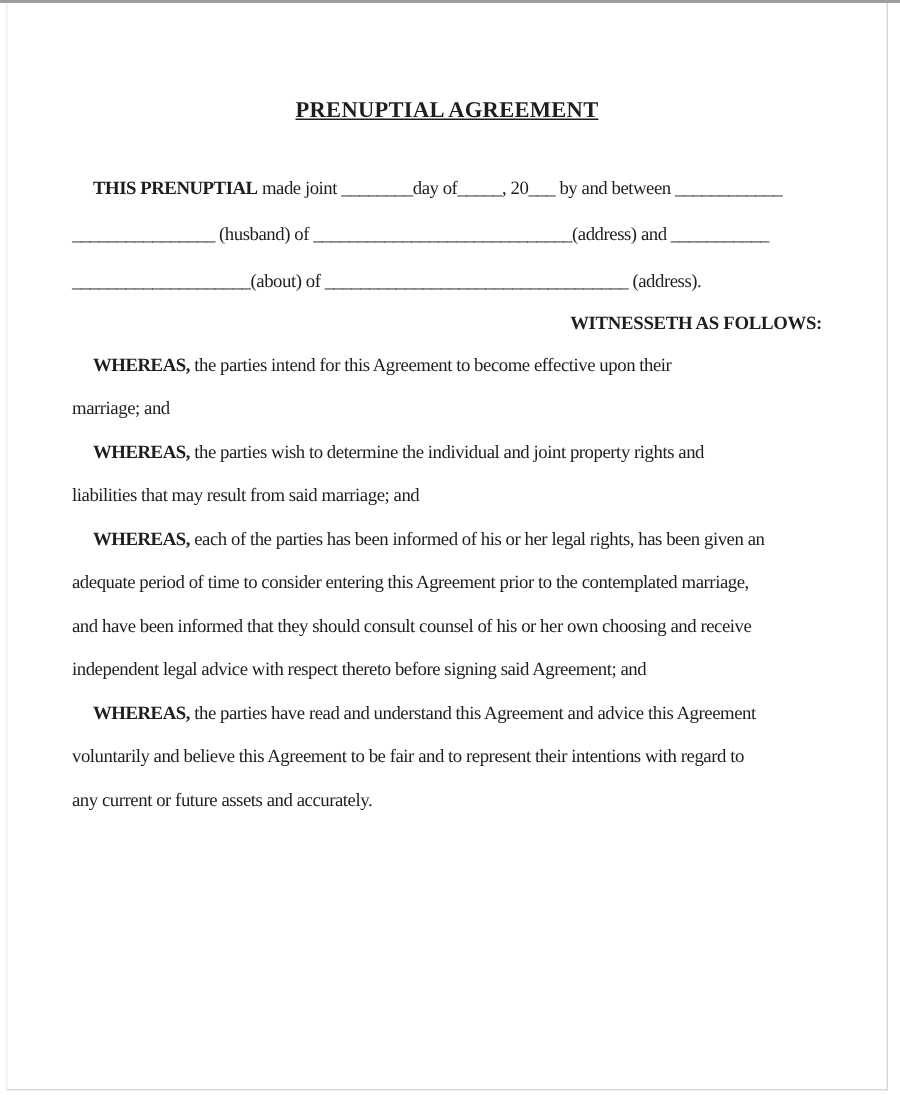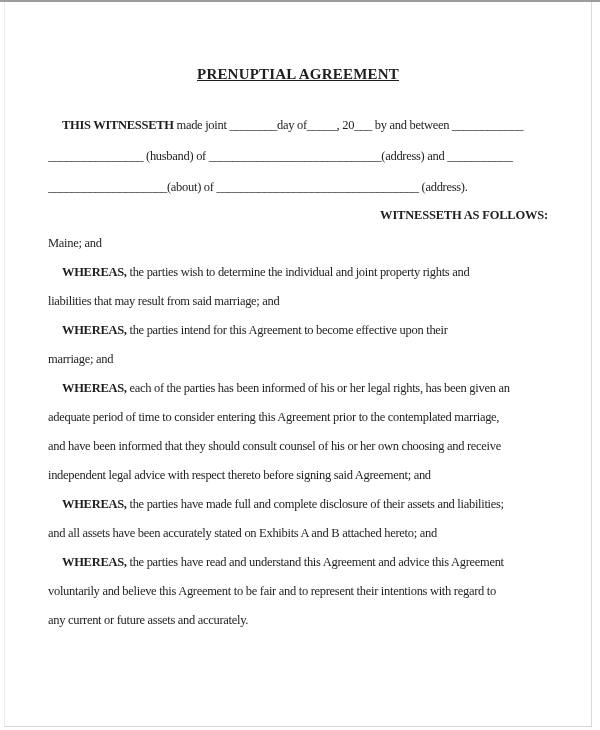--- a/index.html
+++ b/index.html
@@ -78,63 +78,56 @@
 
 <div class="top-edge"></div>
 
 <div class="page">
   <div class="content">
 
     <h1 class="title">PRENUPTIAL AGREEMENT</h1>
 
     <div class="intro">
       <div class="line indent">
-        <span class="b">THIS WITNESSETH</span><span> made joint </span><span>________</span><span>day of</span><span>_____</span><span>, 20</span><span>___</span><span> by and between </span><span>____________</span>
+        <span class="b">THIS PRENUPTIAL</span><span> made joint </span><span>________</span><span>day of</span><span>_____</span><span>, 20</span><span>___</span><span> by and between </span><span>____________</span>
       </div>
       <div class="line">________________ (husband) of _____________________________(address) and ___________</div>
       <div class="line">____________________(about) of __________________________________ (address).</div>
     </div>
 
     <div class="witnesseth">WITNESSETH AS FOLLOWS:</div>
 
     <div class="paras">
 
       <div class="para">
-        <div class="line">Maine; and</div>
+      </div>
+
+      <div class="para">
+        <div class="line indent">
+          <span class="b">WHEREAS,</span><span> the parties intend for this Agreement to become effective upon their</span>
+        </div>
+        <div class="line">marriage; and</div>
       </div>
 
       <div class="para">
         <div class="line indent">
           <span class="b">WHEREAS,</span><span> the parties wish to determine the individual and joint property rights and</span>
         </div>
         <div class="line">liabilities that may result from said marriage; and</div>
       </div>
 
       <div class="para">
         <div class="line indent">
-          <span class="b">WHEREAS,</span><span> the parties intend for this Agreement to become effective upon their</span>
-        </div>
-        <div class="line">marriage; and</div>
-      </div>
-
-      <div class="para">
-        <div class="line indent">
           <span class="b">WHEREAS,</span><span> each of the parties has been informed of his or her legal rights, has been given an</span>
         </div>
         <div class="line">adequate period of time to consider entering this Agreement prior to the contemplated marriage,</div>
         <div class="line">and have been informed that they should consult counsel of his or her own choosing and receive</div>
         <div class="line">independent legal advice with respect thereto before signing said Agreement; and</div>
       </div>
 
-      <div class="para">
-        <div class="line indent">
-          <span class="b">WHEREAS,</span><span> the parties have made full and complete disclosure of their assets and liabilities;</span>
-        </div>
-        <div class="line">and all assets have been accurately stated on Exhibits A and B attached hereto; and</div>
-      </div>
 
       <div class="para">
         <div class="line indent">
           <span class="b">WHEREAS,</span><span> the parties have read and understand this Agreement and advice this Agreement</span>
         </div>
         <div class="line">voluntarily and believe this Agreement to be fair and to represent their intentions with regard to</div>
         <div class="line">any current or future assets and accurately.</div>
       </div>
 
     </div>

